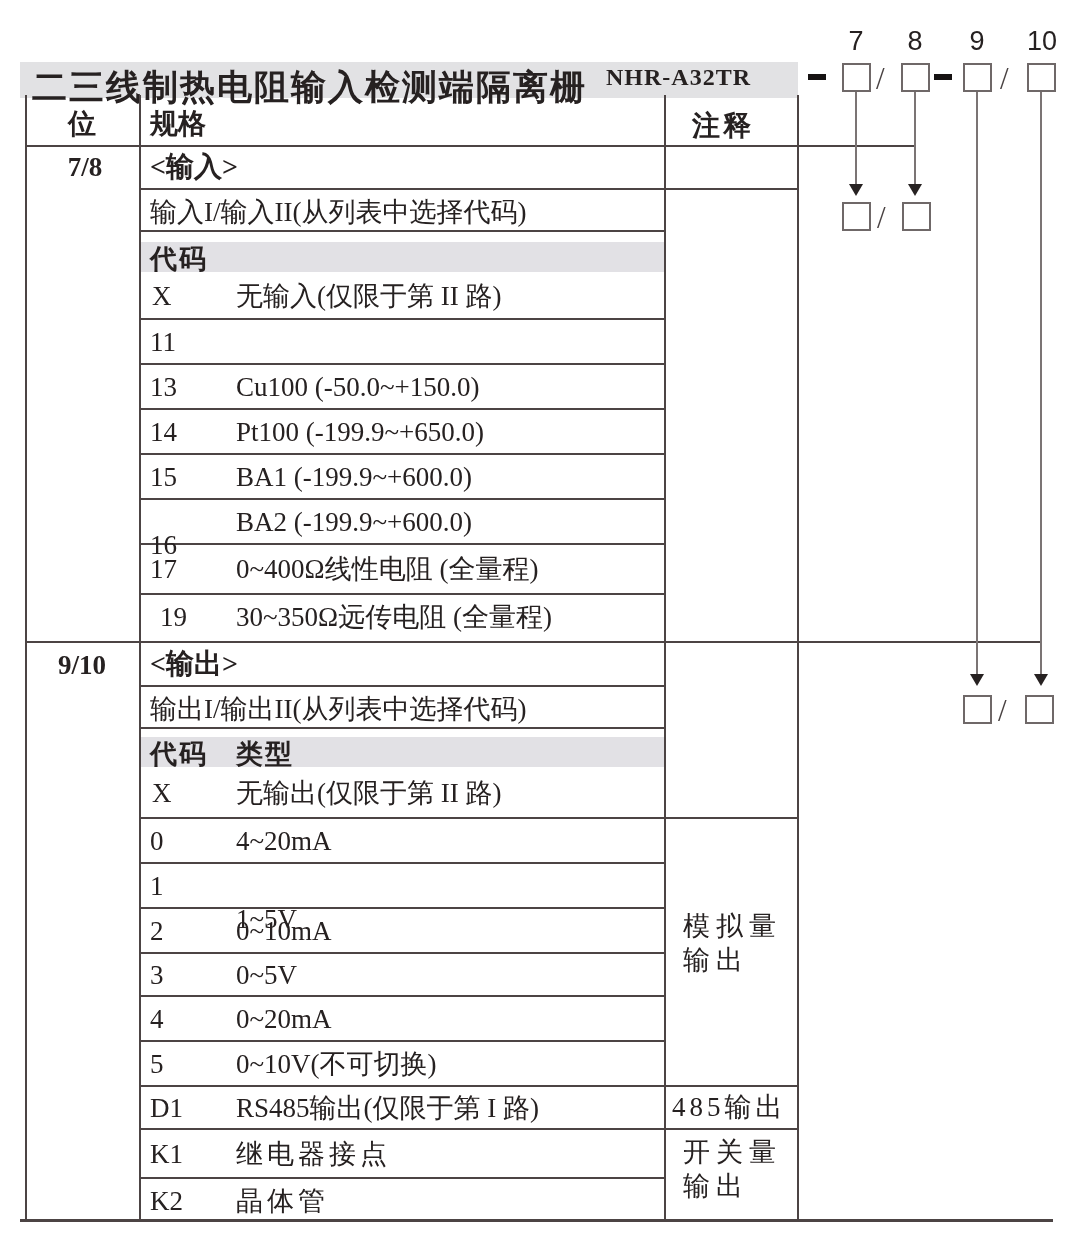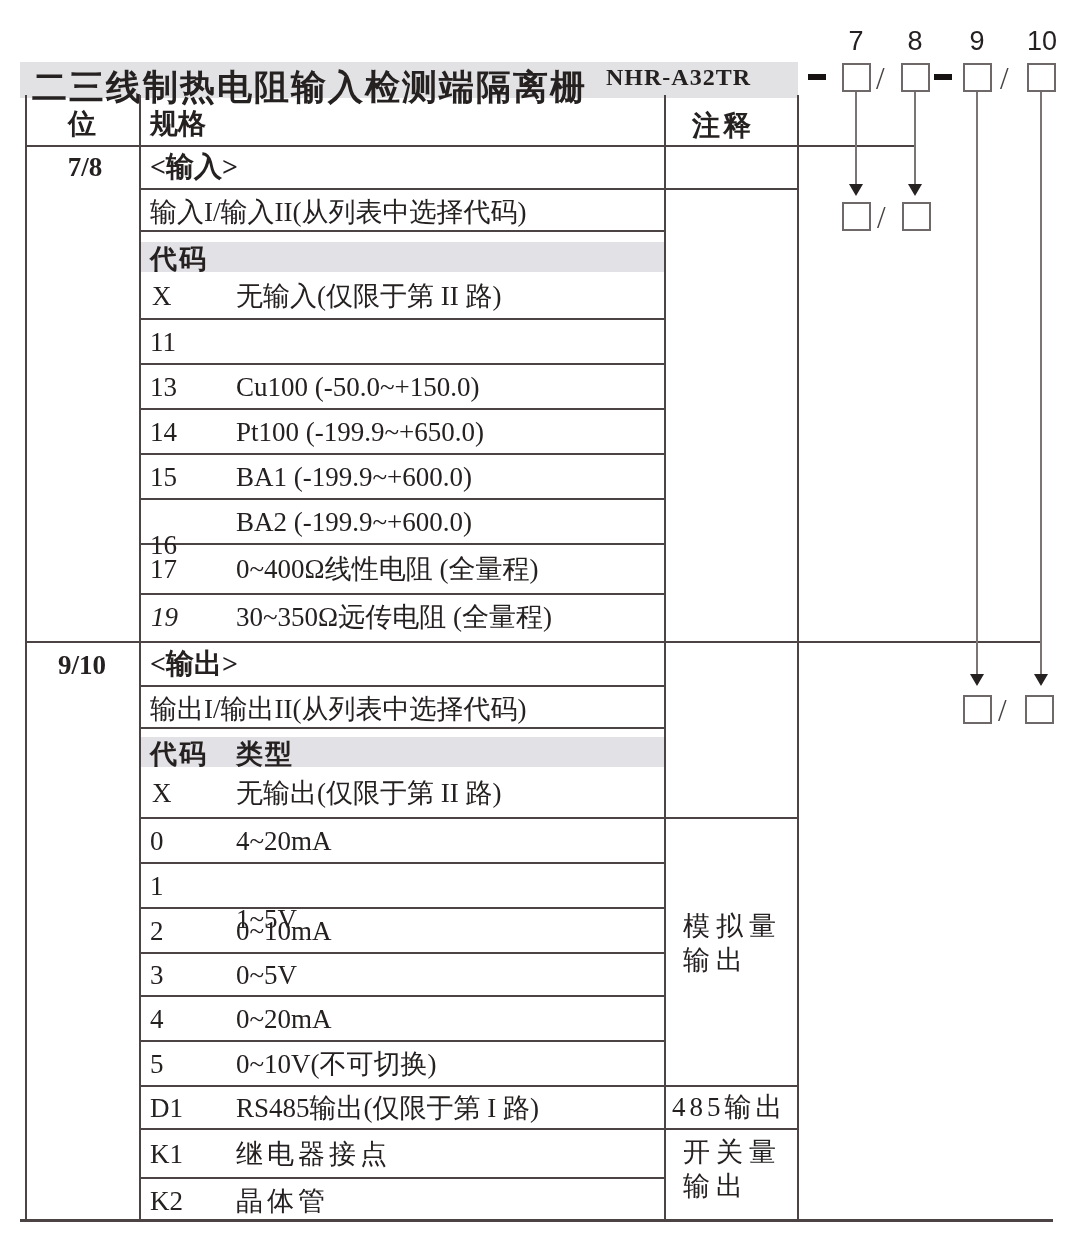--- a/index.html
+++ b/index.html
@@ -78,21 +78,21 @@
   <div class="t" style="left:150px;top:372px;">13</div>
   <div class="t" style="left:236px;top:372px;">Cu100 (-50.0~+150.0)</div>
   <div class="t" style="left:150px;top:417px;">14</div>
   <div class="t" style="left:236px;top:417px;">Pt100 (-199.9~+650.0)</div>
   <div class="t" style="left:150px;top:462px;">15</div>
   <div class="t" style="left:236px;top:462px;">BA1 (-199.9~+600.0)</div>
   <div class="t" style="left:150px;top:522px;margin-top:8px;">16</div>
   <div class="t" style="left:236px;top:507px;">BA2 (-199.9~+600.0)</div>
   <div class="t" style="left:150px;top:554px;">17</div>
   <div class="t" style="left:236px;top:554px;">0~400Ω线性电阻 (全量程)</div>
-  <div class="t" style="left:151px;top:602px;font-style:italic;">19</div>
+  <div class="t" style="left:160px;top:602px;">19</div>
   <div class="t" style="left:236px;top:602px;text-align:center;">30~350Ω远传电阻 (全量程)</div>
 
   <div class="t b ctr" style="left:25px;top:650px;width:114px;">9/10</div>
   <div class="t b" style="left:150px;top:648px;font-size:28px;">&lt;输出&gt;</div>
   <div class="t" style="left:150px;top:694px;">输出I/输出II(从列表中选择代码)</div>
   <div class="t b" style="left:150px;top:739px;letter-spacing:2px;">代码</div>
   <div class="t b" style="left:236px;top:739px;letter-spacing:2px;">类型</div>
 
   <div class="t" style="left:152px;top:778px;">X</div>
   <div class="t" style="left:236px;top:778px;">无输出(仅限于第 II 路)</div>

